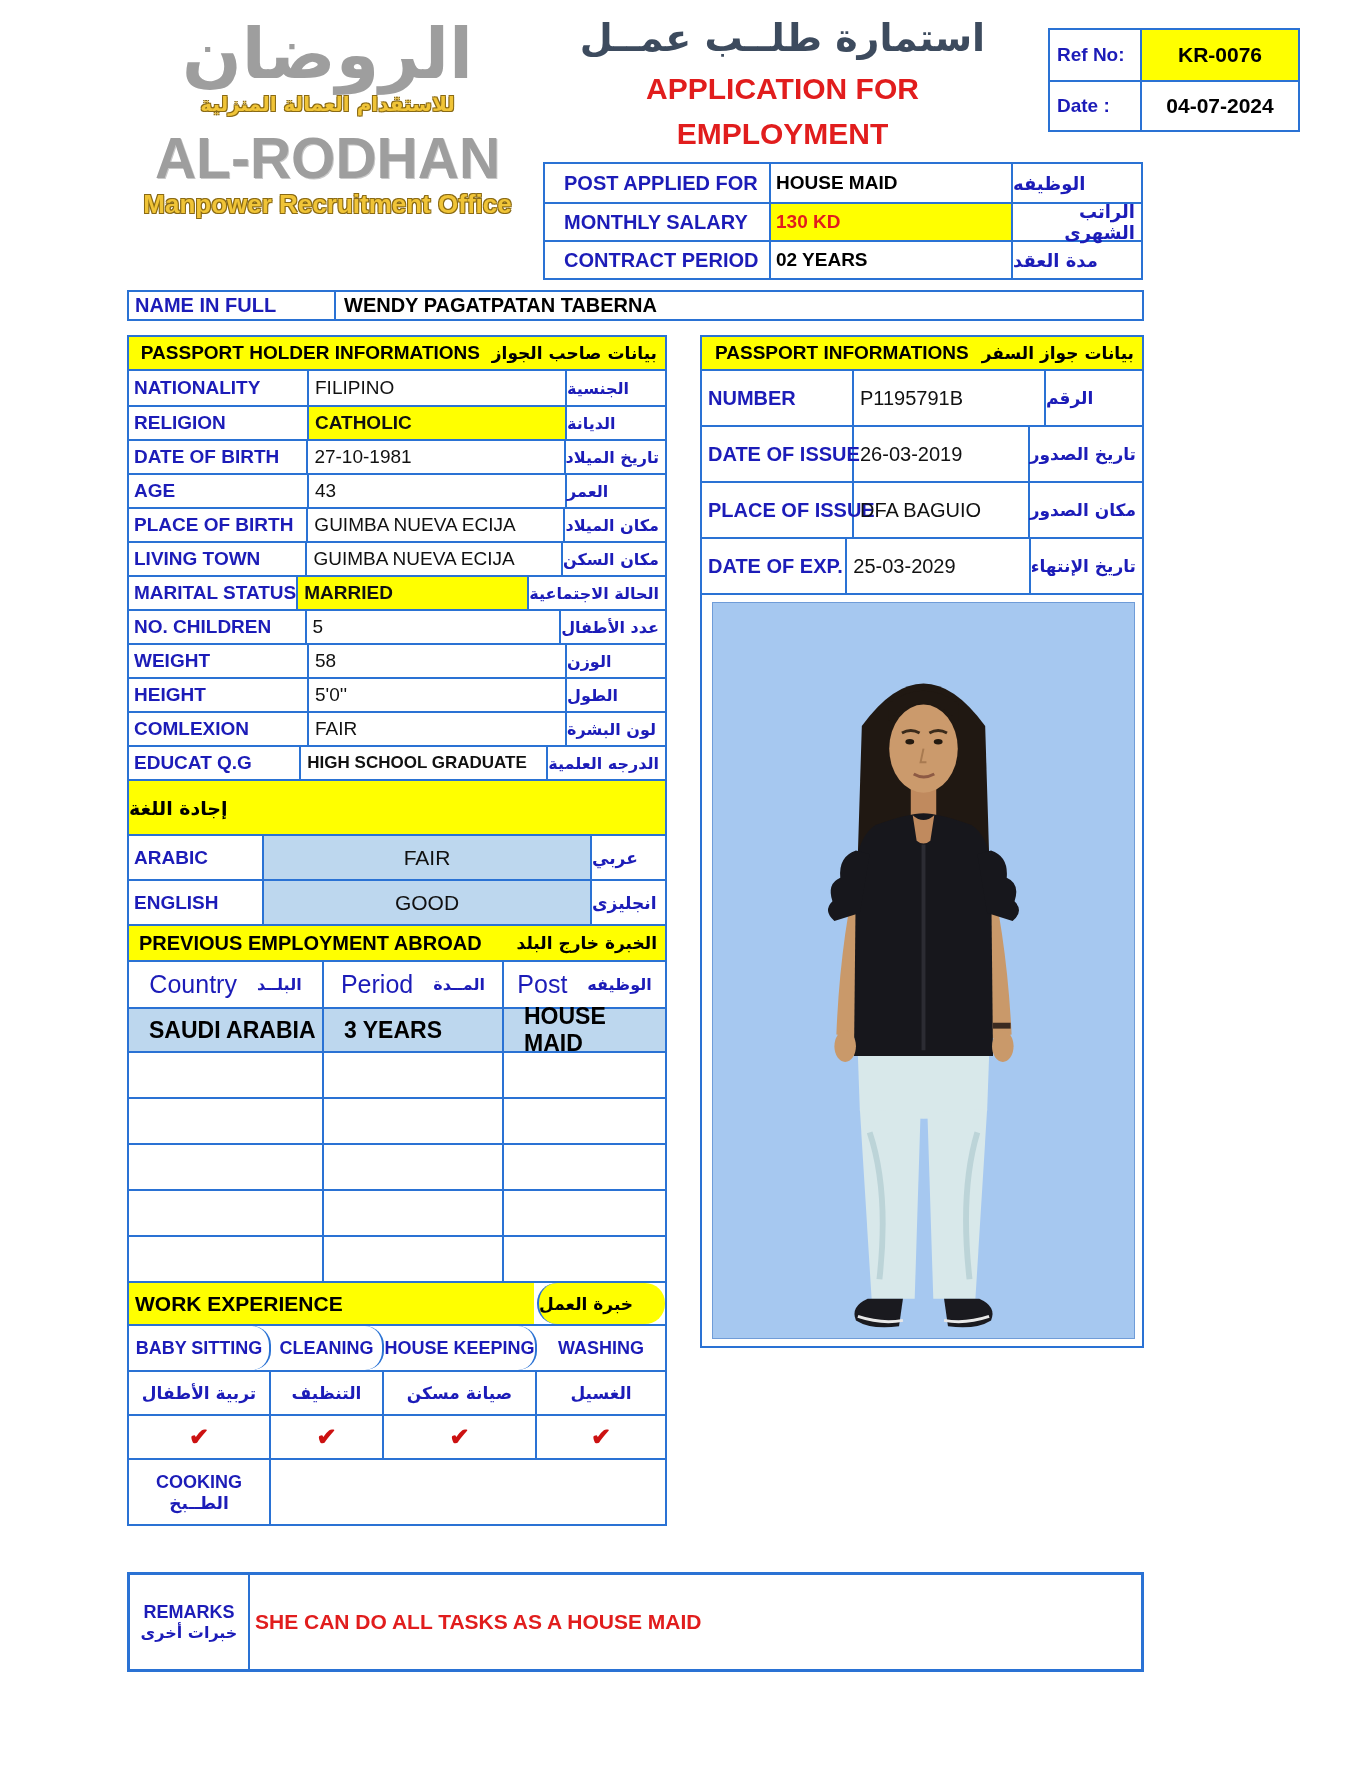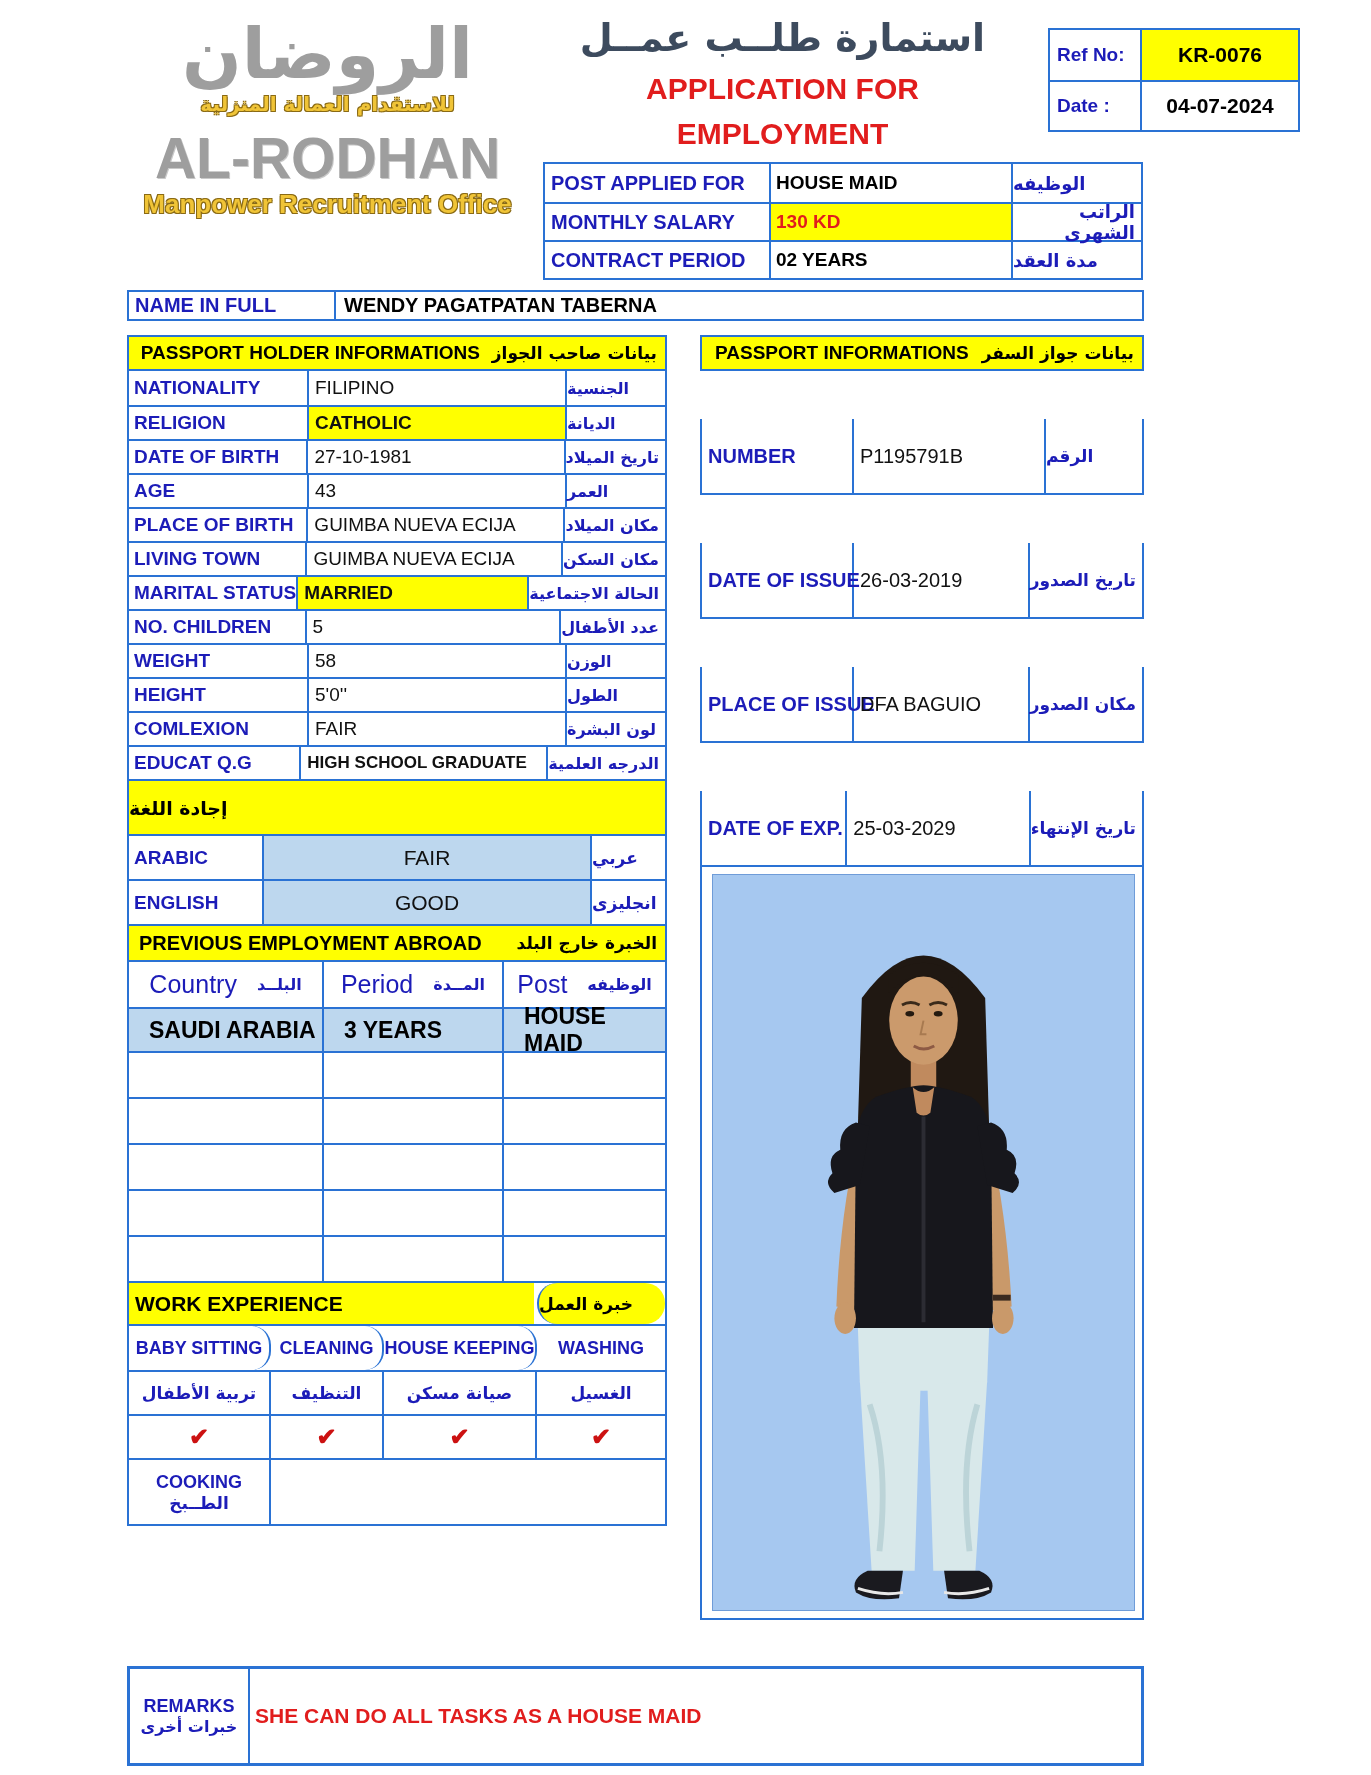--- a/index.html
+++ b/index.html
@@ -38,21 +38,21 @@
   .reftbl .rrow + .rrow{border-top:2px solid var(--b);}
   .reftbl .rlab{width:92px;border-right:2px solid var(--b);display:flex;align-items:center;
     padding-left:7px;color:var(--lbl);font-weight:bold;font-size:19px;}
   .reftbl .rval{flex:1;display:flex;align-items:center;justify-content:center;
     font-weight:bold;font-size:21px;color:#000;}
   .reftbl .rval.hl{background:var(--yel);}
   .posttbl{position:absolute;left:543px;top:162px;width:600px;border:2px solid var(--b);}
   .prow{display:flex;height:38px;}
   .prow + .prow{border-top:2px solid var(--b);}
   .pl{width:226px;border-right:2px solid var(--b);display:flex;align-items:center;
-    padding-left:6px;color:var(--lbl);font-weight:bold;font-size:20px;}
+    padding-left:19px;color:var(--lbl);font-weight:bold;font-size:20px;}
   .pv{width:242px;border-right:2px solid var(--b);display:flex;align-items:center;
     padding-left:5px;font-weight:bold;font-size:19px;color:#000;}
   .pv.hl{background:var(--yel);color:var(--red);}
   .pa{flex:1;display:flex;align-items:center;justify-content:flex-end;padding-right:6px;
     color:var(--lbl);font-weight:bold;font-size:18px;}
 
   
   .main{margin-left:127px;width:1017px;}
   .namerow{display:flex;height:31px;border:2px solid var(--b);}
   .nl{width:207px;border-right:2px solid var(--b);display:flex;align-items:center;
@@ -118,21 +118,21 @@
   .skrow.arabics .sk{color:var(--lbl);font-weight:bold;font-size:17px;}
   .skrow.checks{height:44px;}
   .skrow.checks .sk{color:#cc1111;font-weight:bold;font-size:24px;}
   .cookrow{display:flex;height:66px;border:2px solid var(--b);border-top:0;}
   .cook{width:142px;border-right:2px solid var(--b);display:flex;flex-direction:column;
     align-items:center;justify-content:center;color:var(--lbl);font-weight:bold;}
   .cook .en{font-size:18px;}
   .cook .arr{font-size:17px;}
   .cookempty{flex:1;}
 
-  .rcrow{display:flex;height:76px;border:2px solid var(--b);border-top:0;margin-top:48px;}
+  .rcrow{display:flex;height:56px;border:2px solid var(--b);border-top:0;}
   .rl{width:152px;border-right:2px solid var(--b);display:flex;align-items:center;
     padding-left:6px;color:var(--lbl);font-weight:bold;font-size:20px;white-space:nowrap;}
   .rv{width:192px;border-right:2px solid var(--b);display:flex;align-items:center;
     padding-left:6px;font-size:20px;color:#111;}
   .ra{flex:1;display:flex;align-items:center;justify-content:flex-end;padding-right:6px;
     color:var(--lbl);font-weight:bold;font-size:17px;white-space:nowrap;}
 
   .photo{border:2px solid var(--b);border-top:0;height:753px;padding:7px 7px 7px 10px;}
   .photo-inner{width:100%;height:100%;background:#a6c8f0;border:1px solid #6f9cd8;overflow:hidden;}
   .photo-inner svg{display:block;width:100%;height:100%;}

